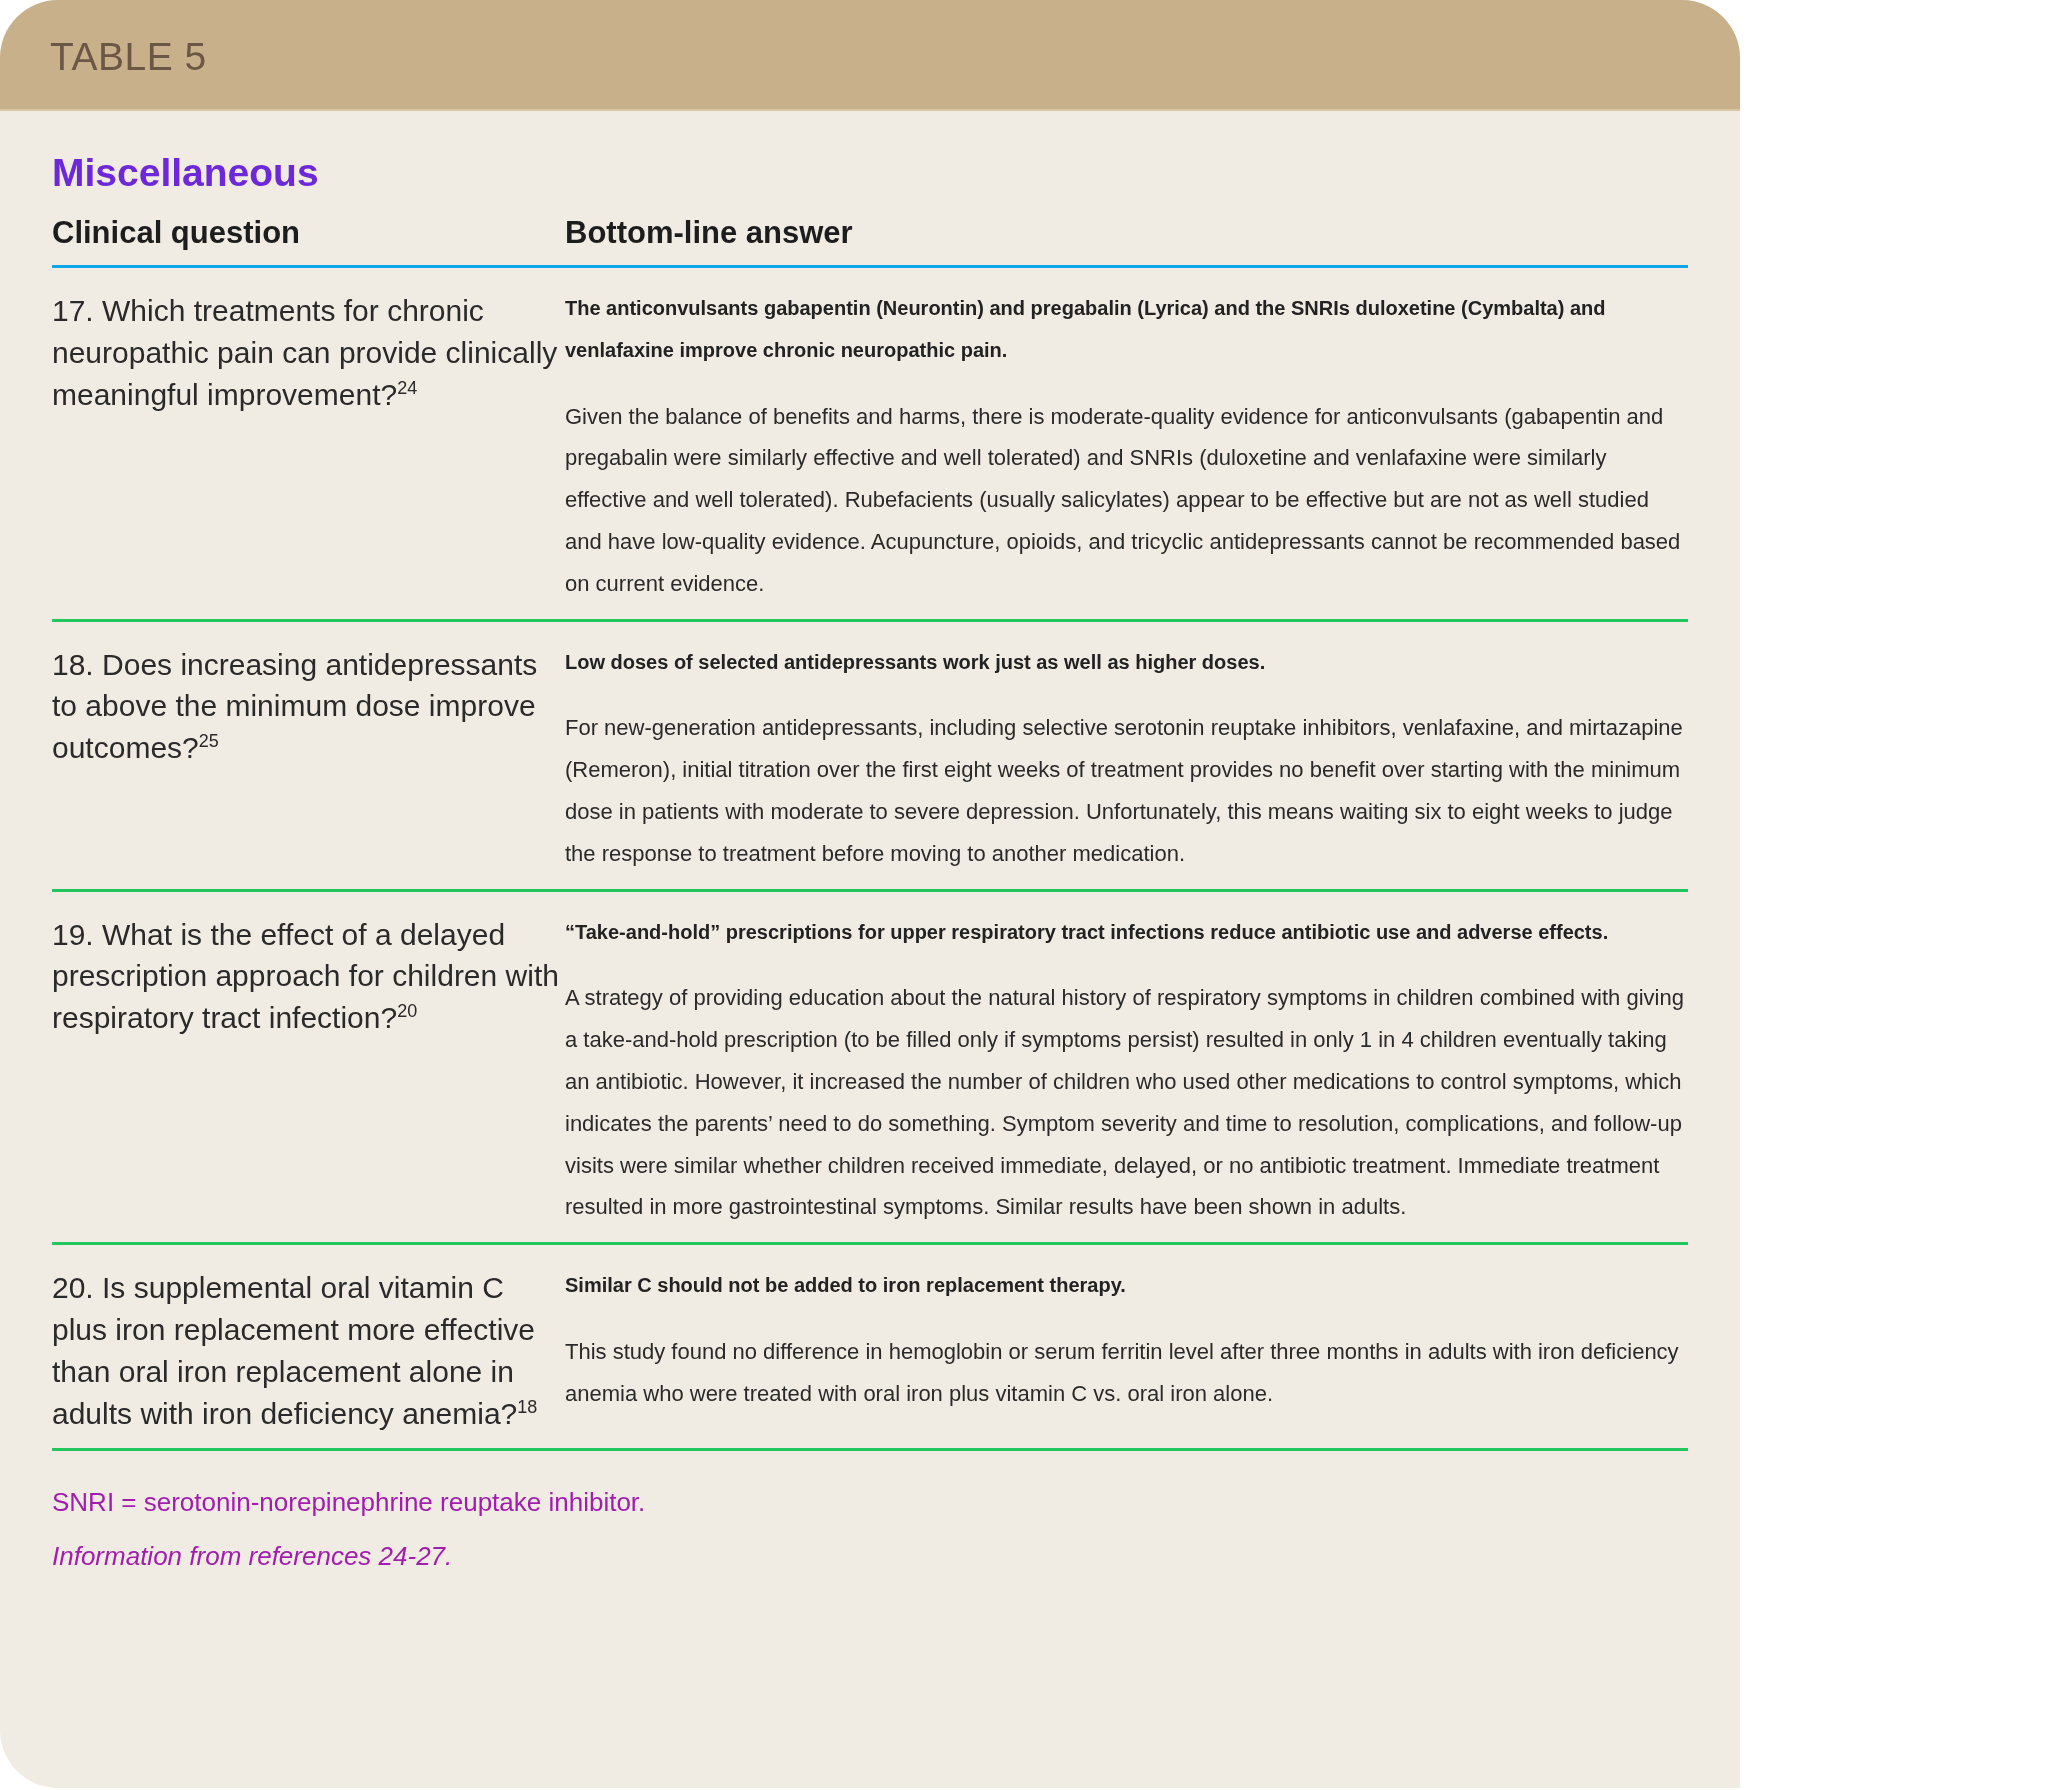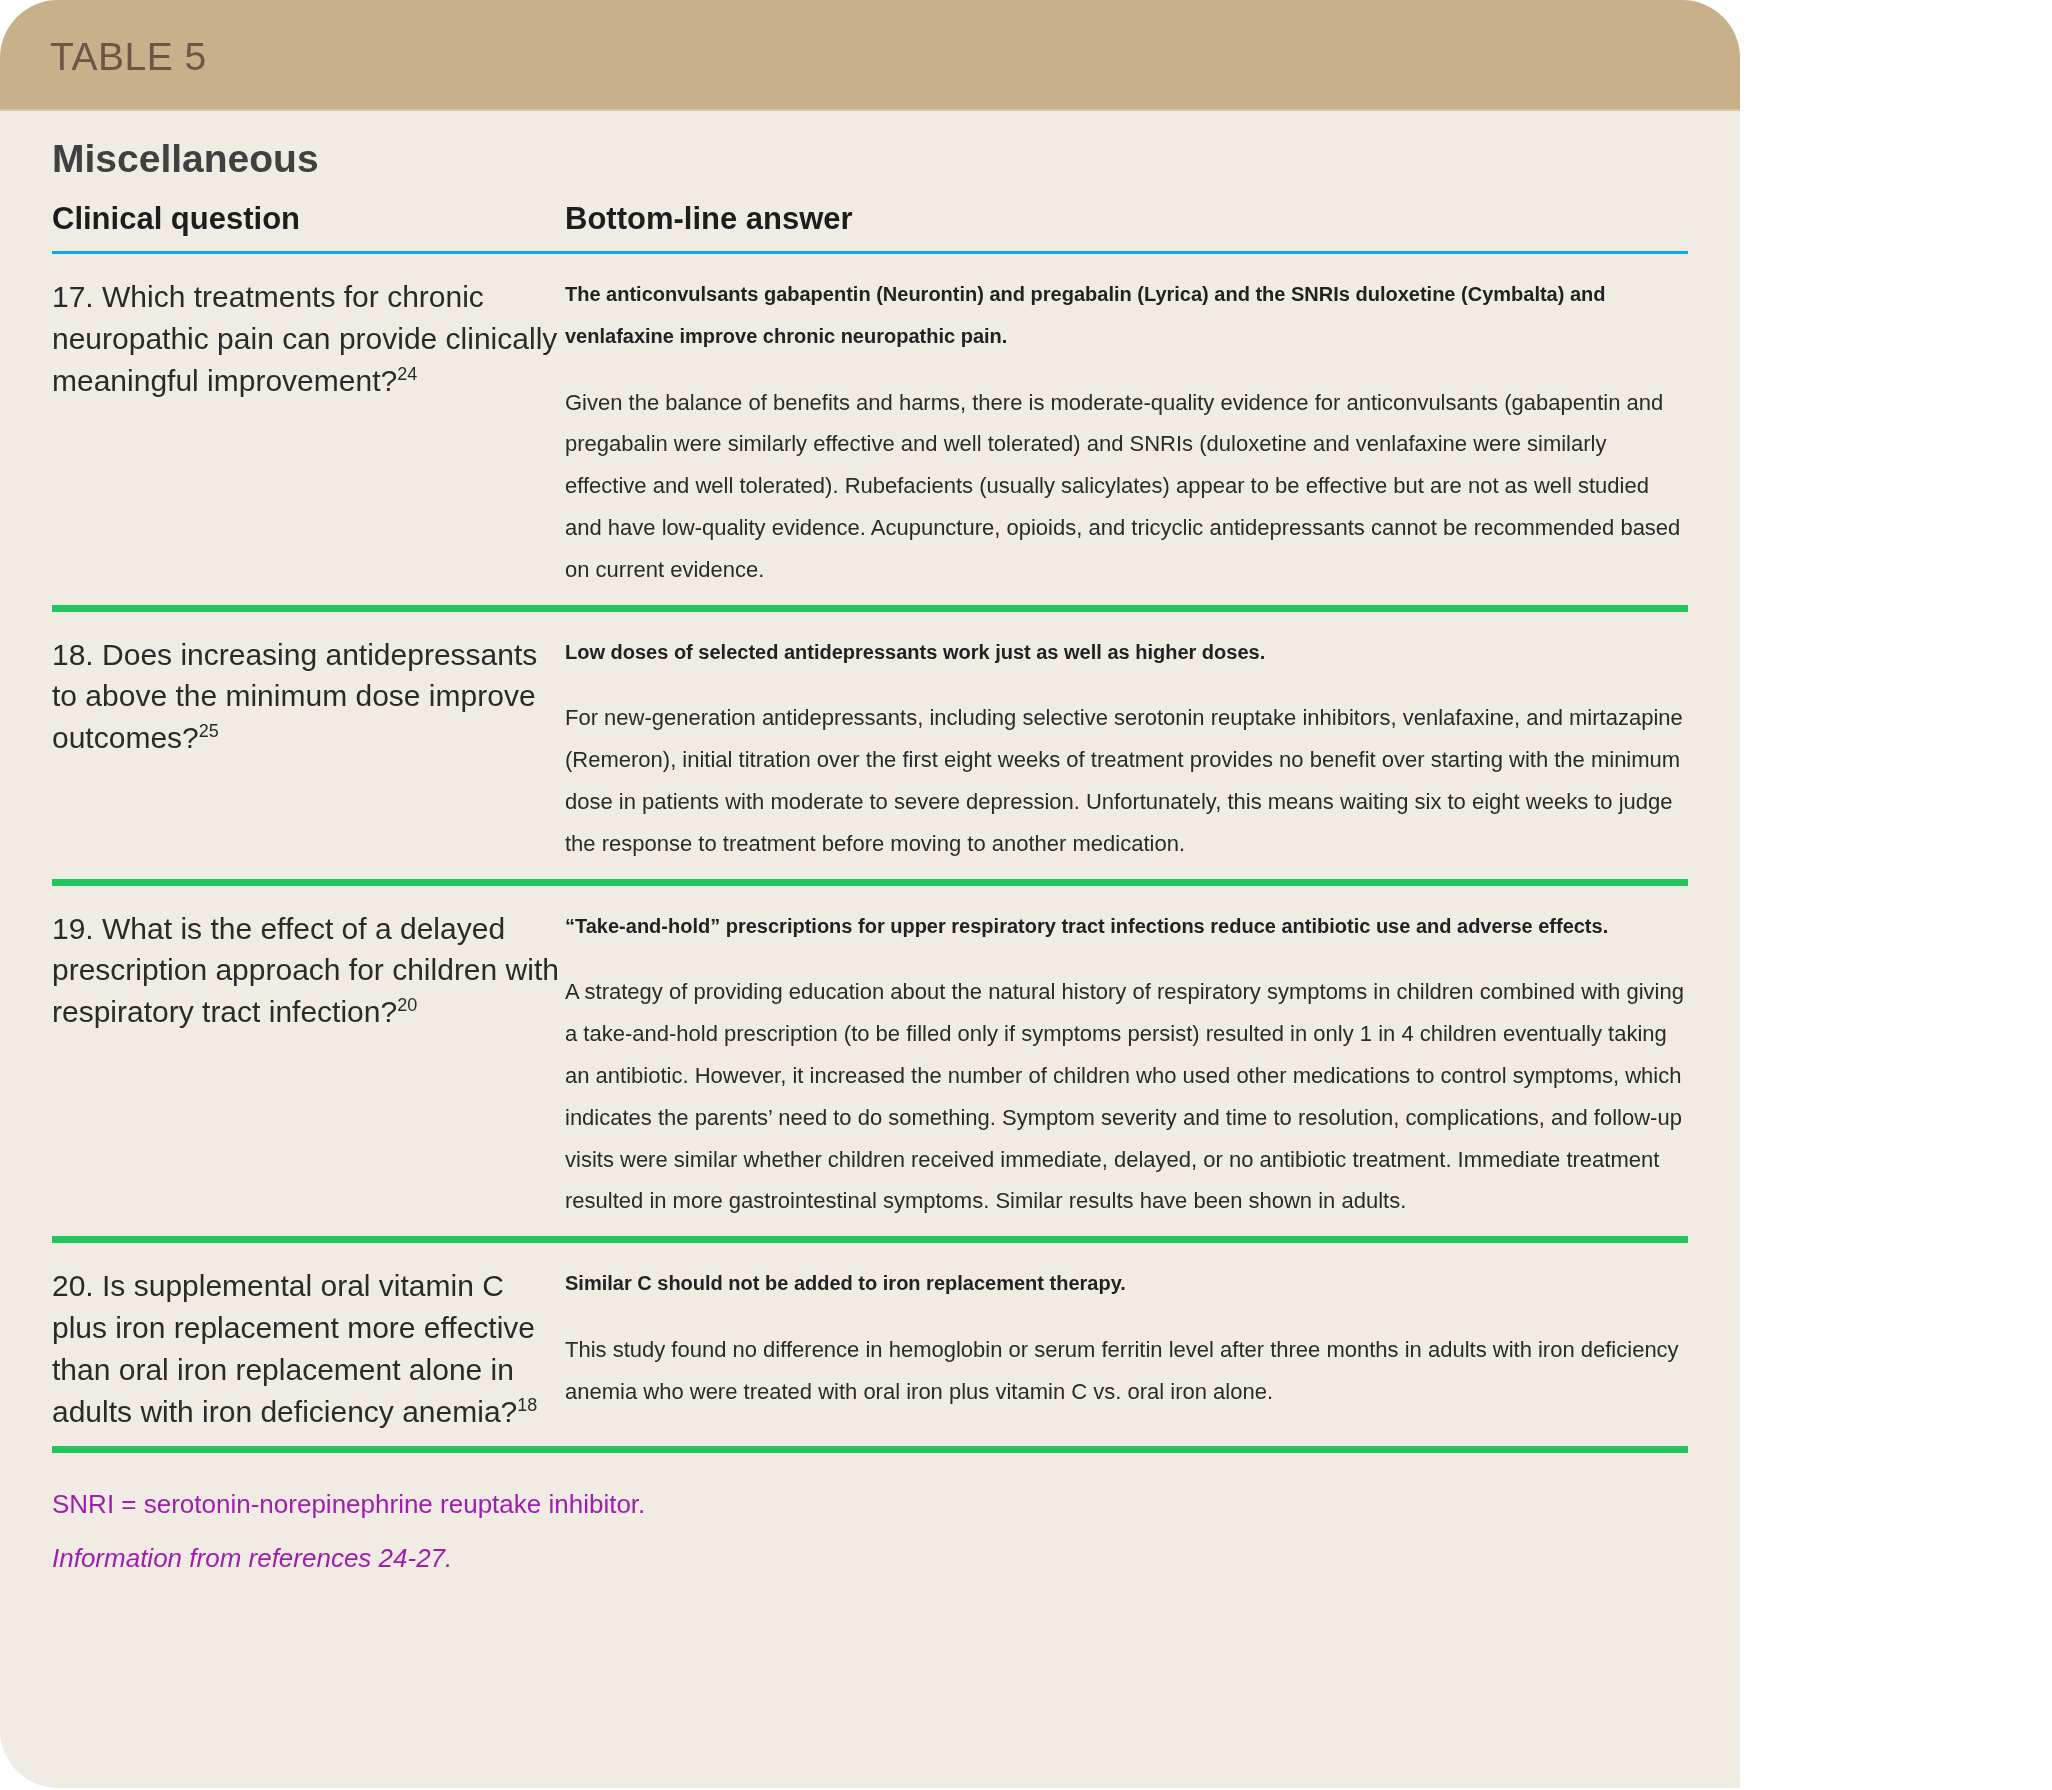--- a/index.html
+++ b/index.html
@@ -12,28 +12,28 @@
     height: 109px; background: #c8b08b;
     border-bottom: 2px solid #d8c6a6;
     display: flex; align-items: center;
   }
   .band-title {
     margin-left: 50px; font-size: 39px; color: #6c5645;
     font-family: "Liberation Sans", sans-serif; letter-spacing: 0.5px; padding-top: 4px;
   }
   .content { position: relative; padding: 0 52px 0 52px; }
   .section-title {
-    margin-top: 24px; color: #404040; font-weight: bold; font-size: 39px; line-height: 48px;
+    margin-top: 38px; color: #6d28d9; font-weight: bold; font-size: 39px; line-height: 48px;
   }
   .col-head {
     display: flex; margin-top: 18px; font-weight: bold; font-size: 31px; color: #1d1d1d;
     padding-bottom: 14px; border-bottom: 3px solid #0ea5e9;
   }
   .col-head .q { width: 513px; }
-  .row { display: flex; border-bottom: 7px solid #22c55e; padding: 20px 0 14px 0; justify-content: space-between; }
+  .row { display: flex; border-bottom: 3px solid #22c55e; padding: 20px 0 14px 0; justify-content: space-between; }
   .row .q { width: 513px; flex: none; font-size: 30px; line-height: 41.8px; color: #2a2a2a; padding-top: 2px; }
   .row .a { flex: 1; color: #2a2a2a; }
   .row .a .bl { font-weight: bold; font-size: 20px; line-height: 41.8px; color: #222; }
   .row .a .detail { font-size: 22px; line-height: 41.8px; margin-top: 24px; }
   sup { font-size: 60%; line-height: 0; vertical-align: super; }
   .foot { padding-top: 33px; font-size: 26px; color: #a21caf; }
   .foot .abbr { line-height: 36px; }
   .foot .src { margin-top: 18px; font-style: italic; line-height: 36px; }
 </style>
 </head>

